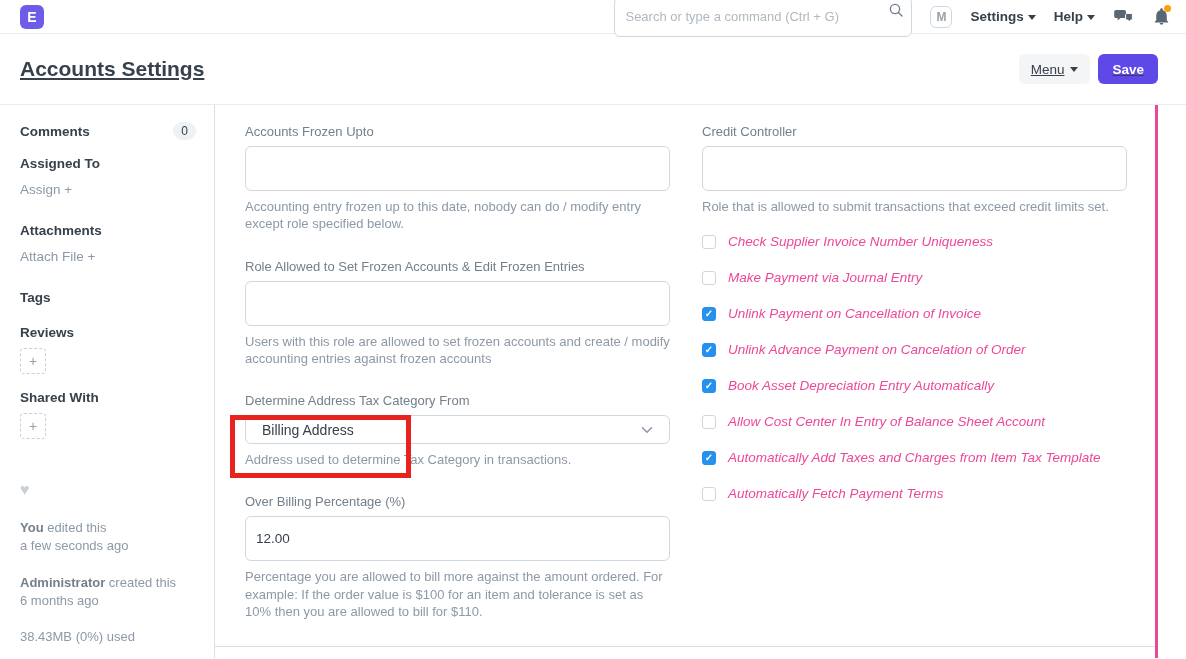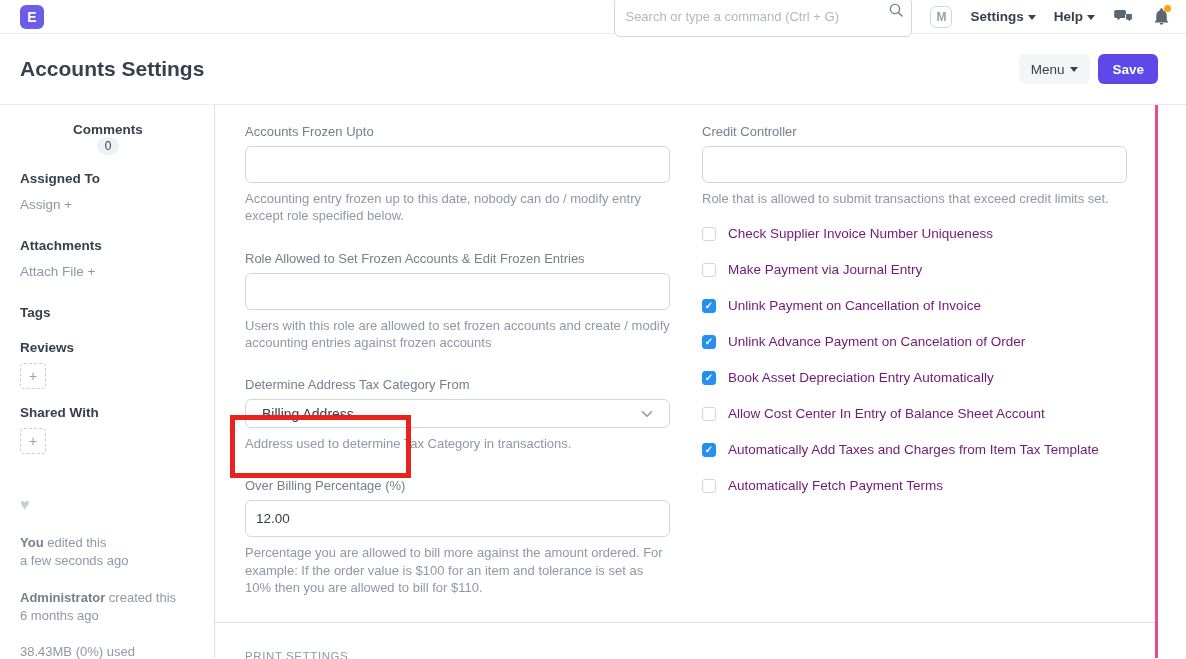--- a/index.html
+++ b/index.html
@@ -14,57 +14,57 @@
   .search-input { width:298px; height:40px; border:1px solid #d1d8dd; border-radius:6px; padding:0 30px 0 10px; font-size:13px; color:#36414c; background:#fff; outline:none; font-family:"Liberation Sans", sans-serif; }
   .search-input::placeholder { color:#b0b8bf; }
   .search-icon { position:absolute; right:8px; top:5px; width:16px; height:16px; }
   .avatar { width:22px; height:22px; border:1px solid #d1d8dd; border-radius:6px; color:#98a1a9; font-size:12px; font-weight:600; display:flex; align-items:center; justify-content:center; cursor:pointer; }
   .nav-link { font-size:13.5px; font-weight:600; color:#36414c; cursor:pointer; display:flex; align-items:center; gap:4px; }
   .caret { display:inline-block; width:0; height:0; border-left:4px solid transparent; border-right:4px solid transparent; border-top:5px solid #36414c; margin-top:1px; }
   .nav-icon { position:relative; width:20px; height:18px; display:flex; align-items:center; justify-content:center; cursor:pointer; }
   .bell-dot { position:absolute; top:-3px; right:0; width:7px; height:7px; border-radius:50%; background:#ffa00a; }
 
   
-  .page-head { height:71px; display:flex; align-items:center; padding:0 28px 0 20px; border-bottom:1px solid #e8ecee; }
+  .page-head { height:71px; display:flex; align-items:center; padding:0 28px 0 20px; border-bottom:1px solid #e8ecee;text-decoration:underline; }
   .page-title { font-size:21px; font-weight:700; color:#36414c; }
   .head-actions { margin-left:auto; display:flex; align-items:center; gap:8px; }
   .btn { border:none; border-radius:6px; font-size:13.5px; font-family:"Liberation Sans", sans-serif; cursor:pointer; height:30px; display:inline-flex; align-items:center; gap:6px; }
   .btn-default { background:#f4f5f6; color:#36414c; padding:0 12px; }
   .btn-primary { background:#5e48e8; color:#fff; font-weight:600; padding:0 14px;text-align:center; }
 
   
   .body-row { display:flex; height:553px; }
   .sidebar { width:215px; flex:0 0 215px; border-right:1px solid #d9dfe3; padding:17px 18px 0 20px; }
-  .sb-row { display:flex; align-items:center; justify-content:space-between; margin-bottom:10px;flex-direction:column; }
+  .sb-row { display:flex; align-items:center; justify-content:space-between; margin-bottom:10px; }
   .sb-head { font-size:13.5px; font-weight:600; color:#36414c; }
   .sb-badge { background:#eef2f5; color:#36414c; border-radius:10px; font-size:12px; padding:2px 8px; }
   .sb-link { font-size:13.5px; color:#8d99a6; cursor:pointer; margin-bottom:10px; display:inline-block; }
   .sb-section { margin-top:16px; }
   .sb-gap { margin-top:20px; }
   .dashed-add { width:26px; height:26px; border:1px dashed #c8cfd5; border-radius:4px; color:#98a1a9; font-size:14px; display:flex; align-items:center; justify-content:center; cursor:pointer; margin-top:8px; }
   .heart { color:#c8cfd5; font-size:16px; margin-top:42px; cursor:pointer; }
   .sb-meta { font-size:13px; color:#8d99a6; line-height:1.35; margin-top:20px; }
   .sb-meta b { color:#74808b; font-weight:700; }
   .sb-storage { font-size:13px; color:#8d99a6; margin-top:20px; }
 
   
   .form-area { width:943px; flex:0 0 943px; border-right:3px solid #ec4899; padding:19px 30px 0 30px; }
   .cols { display:flex; gap:32px; min-height:434px; }
   .col { width:425px; flex:0 0 425px; }
   .field { margin-bottom:26px; }
   .field.tight { margin-bottom:16px; }
   .f-label { font-size:13px; color:#74808b; margin-bottom:7px; }
-  .f-input { width:100%; height:37px; border:1px solid #d1d8dd; border-radius:6px; font-size:13.5px; color:#36414c; padding:0 10px; background:#fff; outline:none; font-family:"Liberation Sans", sans-serif; }
+  .f-input { width:100%; height:45px; border:1px solid #d1d8dd; border-radius:6px; font-size:13.5px; color:#36414c; padding:0 10px; background:#fff; outline:none; font-family:"Liberation Sans", sans-serif; }
   .f-help { font-size:13px; color:#8d99a6; line-height:1.33; margin-top:7px; }
   .f-select { width:100%; height:29px; border:1px solid #d1d8dd; border-radius:6px; display:flex; align-items:center; justify-content:space-between; padding:0 16px; font-size:14px; color:#36414c; cursor:pointer; background:#fff; }
 
   .checkbox-row { display:flex; align-items:center; margin-bottom:21px; cursor:pointer; }
   .cb { width:14px; height:14px; border:1px solid #cfd6dc; border-radius:3px; background:#fff; flex:0 0 14px; display:flex; align-items:center; justify-content:center; font-size:10px; line-height:1; color:#fff; }
   .cb.checked { background:#2490ef; border-color:#2490ef; font-weight:bold; }
-  .cb-label { margin-left:12px; font-size:13.5px; color:#701a75; }
+  .cb-label { margin-left:12px; font-size:13.5px; color:#ec4899;font-style:italic; }
 
   .section-divider { border:none; border-top:1px solid #d9dfe3; margin:0 -30px; }
   .print-section { padding-top:27px; }
   .print-heading { font-size:11.5px; letter-spacing:.6px; color:#8d99a6; font-weight:400; }
 
   
   .annotation-box { position:absolute; left:230px; top:415px; width:181px; height:63px; border:5px solid #e8231d; z-index:50; pointer-events:none; }
 
   svg { display:block; }
 </style>

